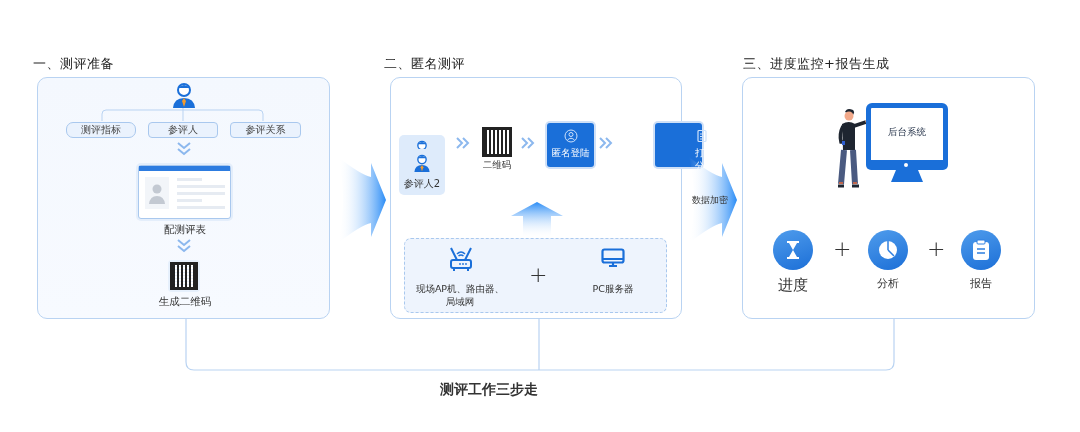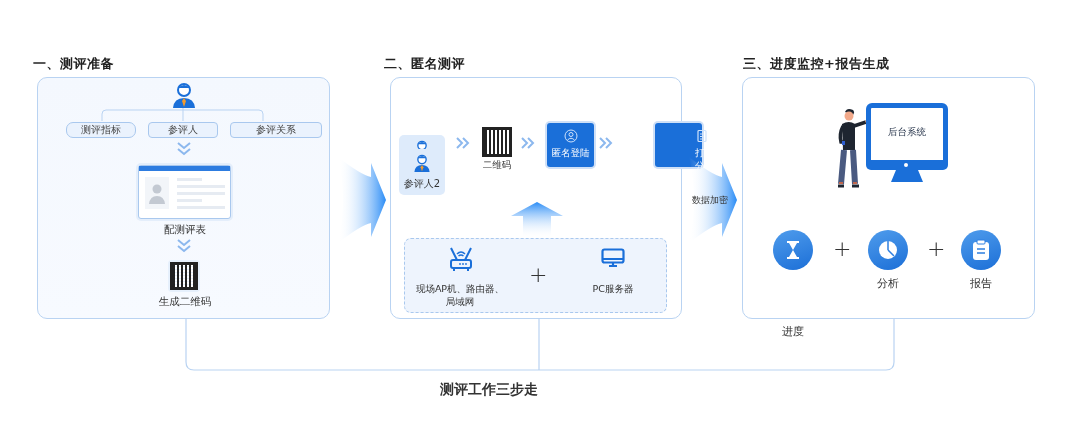--- a/index.html
+++ b/index.html
@@ -1,18 +1,18 @@
 <!DOCTYPE html>
 <html><head>
 <meta charset="utf-8">
 <style>
   * { box-sizing: border-box; margin: 0; padding: 0; }
   body { width: 1080px; height: 432px; background: #ffffff; font-family: "DejaVu Sans", "Liberation Sans", sans-serif; position: relative; overflow: hidden; color: #333; }
   .abs { position: absolute; }
-  .step-title { position: absolute; font-size: 13px; font-weight: bold; color: #222; letter-spacing: 0.5px; }
+  .step-title { position: absolute; font-size: 13px; font-weight: normal; color: #222; letter-spacing: 0.5px; }
   .panel { position: absolute; border: 1.5px solid #b9d3f2; border-radius: 10px; background: linear-gradient(180deg, #f4f8fe 0%, #f7faff 100%); }
   .panel.white { background: #ffffff; }
   .tag { position: absolute; height: 16px; border: 1px solid #a9c8ee; border-radius: 4px; background: #eaf2fd; font-size: 10px; color: #444; text-align: center; line-height: 14px; }
   .label { position: absolute; font-size: 10px; color: #333; text-align: center; white-space: nowrap; }
   .qr { position: absolute; background:
       repeating-linear-gradient(90deg, #222 0 2px, transparent 2px 4px),
       repeating-linear-gradient(0deg, #fff 0 2px, transparent 2px 3px);
       border: 3px solid #222; }
   .qr-wrap { position: absolute; border-radius: 4px; background: #e6f0fc; }
   .person-card { position: absolute; width: 46px; height: 46px; background: #deebfb; border-radius: 5px; }
@@ -33,21 +33,21 @@
   <path d="M7 6 Q13 0 19 6" fill="#1a6fd9"></path>
   <path d="M2 26 Q3 16 13 16 Q23 16 24 26 Z" fill="#1a6fd9"></path>
   <path d="M13 16 L11 19 L13 25 L15 19 Z" fill="#f39a2b"></path>
 </svg>
 
 <svg class="abs" style="left:100px; top:108px;" width="165" height="14">
   <path d="M2 13 L2 6 Q2 2 6 2 L159 2 Q163 2 163 6 L163 13 M83 0 L83 13" fill="none" stroke="#b9d3f2" stroke-width="1"></path>
 </svg>
 <div class="tag" style="left:66px; top:122px; width:70px;border-radius:7px;">测评指标</div>
 <div class="tag" style="left:148px; top:122px; width:70px;">参评人</div>
-<div class="tag" style="left:230px; top:122px; width:92px;text-align:center;">参评关系</div>
+<div class="tag" style="left:230px; top:122px; width:71px;text-align:center;">参评关系</div>
 
 <svg class="abs" style="left:176px; top:141px;" width="16" height="16">
   <path d="M2 2 L8 7 L14 2 M2 8 L8 13 L14 8" fill="none" stroke="#8cb8ee" stroke-width="2"></path>
 </svg>
 
 <div class="abs" style="left:138px; top:165px; width:93px; height:54px; border:1.5px solid #a9c8ee; border-radius:3px; background:#fff; box-shadow:0 0 0 2px #e4eefb;">
   <div style="height:5px; background:#2d7ce0;"></div>
   <svg style="position:absolute; left:6px; top:11px;" width="24" height="32">
     <rect x="0" y="0" width="24" height="32" fill="#f2f5f9"></rect>
     <circle cx="12" cy="12" r="4.5" fill="#c3c9d2"></circle>
@@ -198,21 +198,21 @@
 <svg class="abs" style="left:890px; top:170px;" width="34" height="12">
   <path d="M6 0 L28 0 L33 12 L1 12 Z" fill="#1a6fd9"></path>
 </svg>
 
 <div class="circle-ic" style="left:773px; top:230px;">
   <svg style="position:absolute; left:12px; top:11px;" width="16" height="18" viewBox="0 0 16 18">
     <path d="M2 1 H14 M2 17 H14" stroke="#fff" stroke-width="2"></path>
     <path d="M4 2 L12 2 L8 9 Z M8 9 L12 16 L4 16 Z" fill="#fff"></path>
   </svg>
 </div>
-<div class="label" style="left:763px; top:276px; width:60px; font-size:11px;margin-top:48px;">进度</div>
+<div class="label" style="left:763px; top:276px; width:60px; font-size:15px;">进度</div>
 <div class="plus" style="left:833px; top:236px;">+</div>
 <div class="circle-ic" style="left:868px; top:230px;">
   <svg style="position:absolute; left:10px; top:10px;" width="20" height="20" viewBox="0 0 20 20">
     <circle cx="10" cy="10" r="9" fill="#fff"></circle>
     <path d="M10 10 L10 1 M10 10 L16 16" stroke="#2e7fe0" stroke-width="1.5"></path>
   </svg>
 </div>
 <div class="label" style="left:858px; top:276px; width:60px; font-size:11px;">分析</div>
 <div class="plus" style="left:927px; top:236px;">+</div>
 <div class="circle-ic" style="left:961px; top:230px;">

